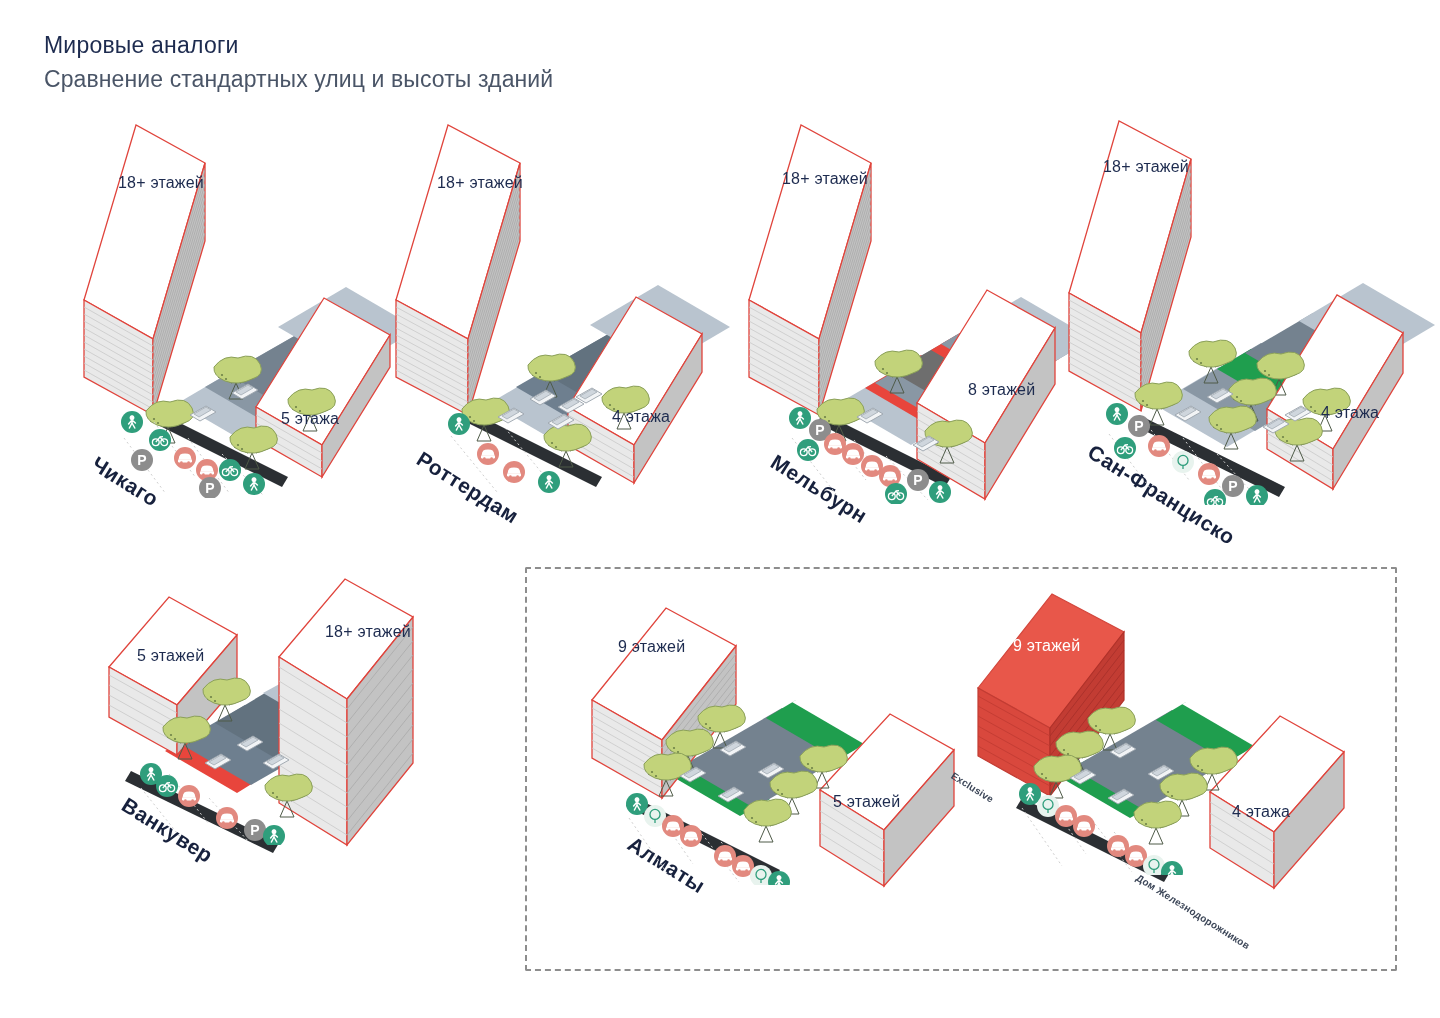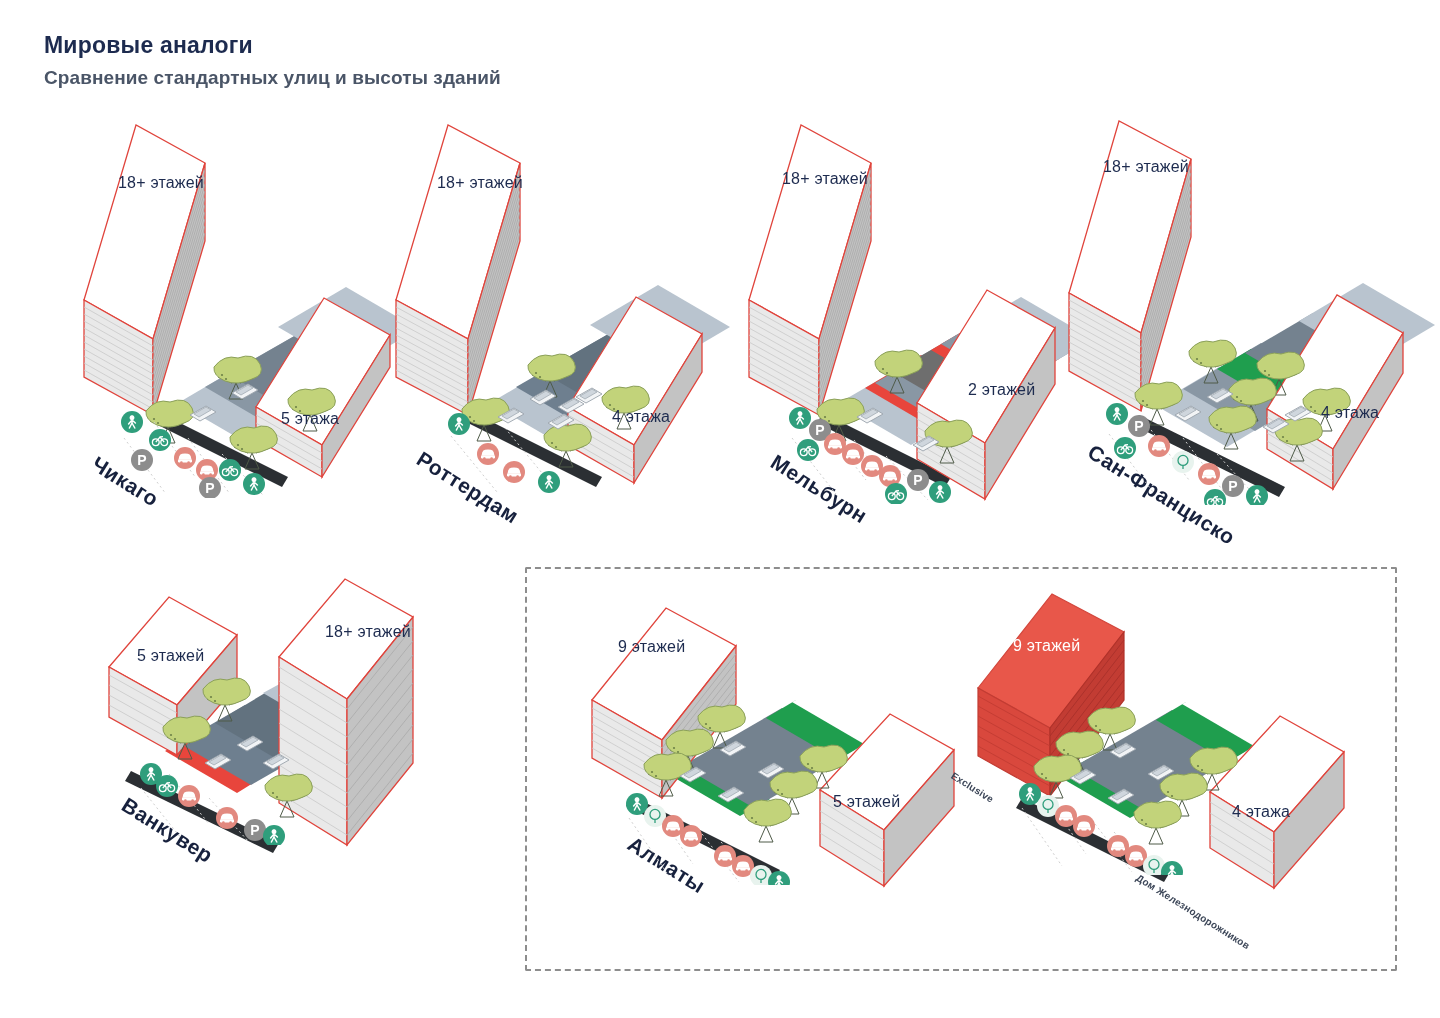--- a/index.html
+++ b/index.html
@@ -5,25 +5,25 @@
   html,body{margin:0;padding:0;}
   body{
     width:1440px;height:1018px;background:#ffffff;
     font-family:"Liberation Sans","DejaVu Sans",sans-serif;
     overflow:hidden;position:relative;
   }
 
   
   .header{position:absolute;left:44px;top:34px;}
   .title{
-    font-size:23px;font-weight:bold;color:#1d2b4f;letter-spacing:.2px;
+    font-size:23px;font-weight:normal;color:#1d2b4f;letter-spacing:.2px;
     margin:0 0 11px 0;line-height:1;
   }
   .subtitle{
-    font-size:19px;font-weight:bold;color:#4a5567;letter-spacing:.1px;
+    font-size:23px;font-weight:normal;color:#4a5567;letter-spacing:.1px;
     margin:0;line-height:1;
   }
 
   
   .scene{position:absolute;}
   .scene svg{display:block;overflow:visible;}
 
   
   .focus-box{
     position:absolute;left:525px;top:567px;width:868px;height:400px;
@@ -340,21 +340,21 @@
       <use href="#tree-glyph" x="104" y="310"></use>
       <use href="#tree-glyph" x="212" y="332"></use>
     </g>
     <g>
       <use href="#car-glyph" x="122" y="302"></use>
       <use href="#car-glyph" x="178" y="330"></use>
     </g>
   </svg>
 </div>
 <div class="floors" style="left:782px;top:170px;">18+ этажей</div>
-<div class="floors" style="left:968px;top:381px;">2 этажей</div>
+<div class="floors" style="left:968px;top:381px;">8 этажей</div>
 <div class="city-label" style="left:779px;top:450px;">Мельбурн</div>
 <div>
   <svg style="position:absolute;left:788px;top:404px;" width="180" height="100" viewBox="0 0 180 100">
     <g stroke="#cfcfcf" stroke-width="1" stroke-dasharray="2 3">
       <line x1="4" y1="34" x2="48" y2="90"></line>
         <line x1="34" y1="20" x2="78" y2="76"></line>
       <line x1="66" y1="36" x2="110" y2="92"></line>
         <line x1="98" y1="52" x2="140" y2="96"></line>
     </g>
     <use href="#ped" x="12" y="14"></use>

